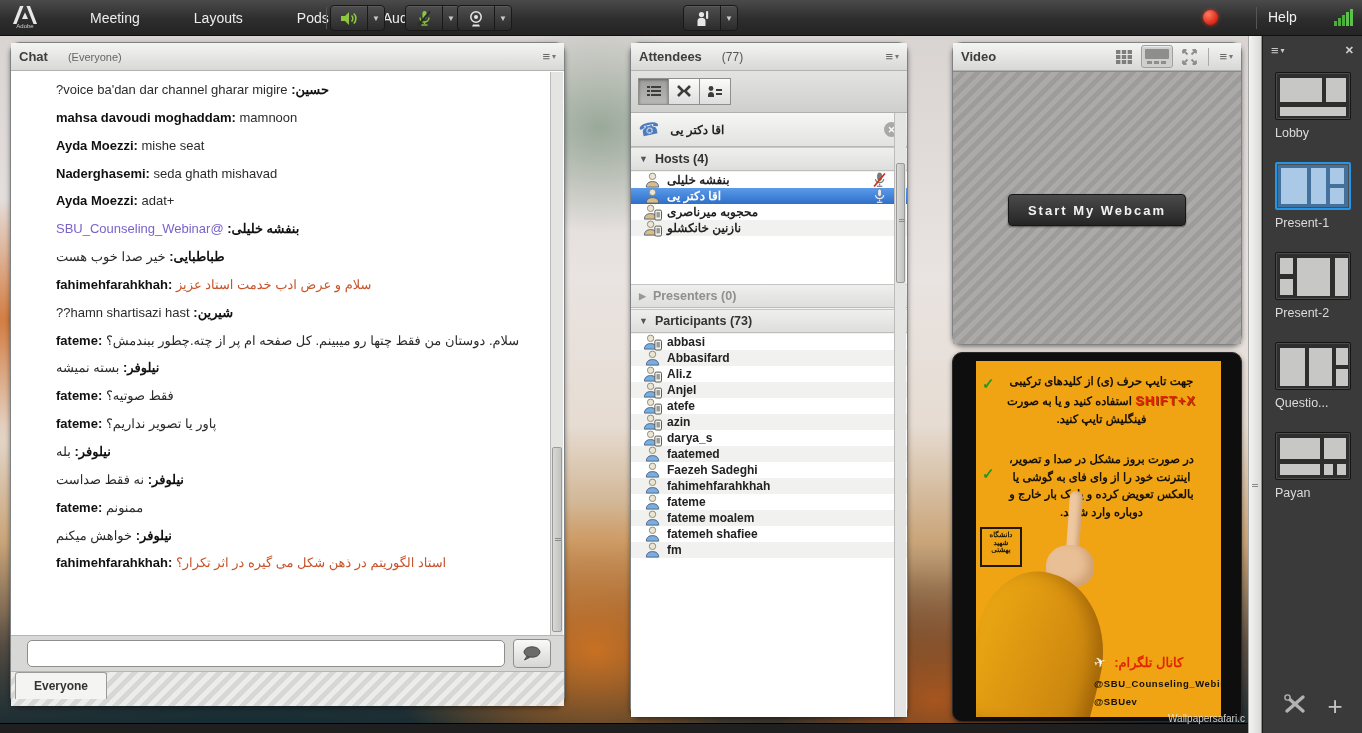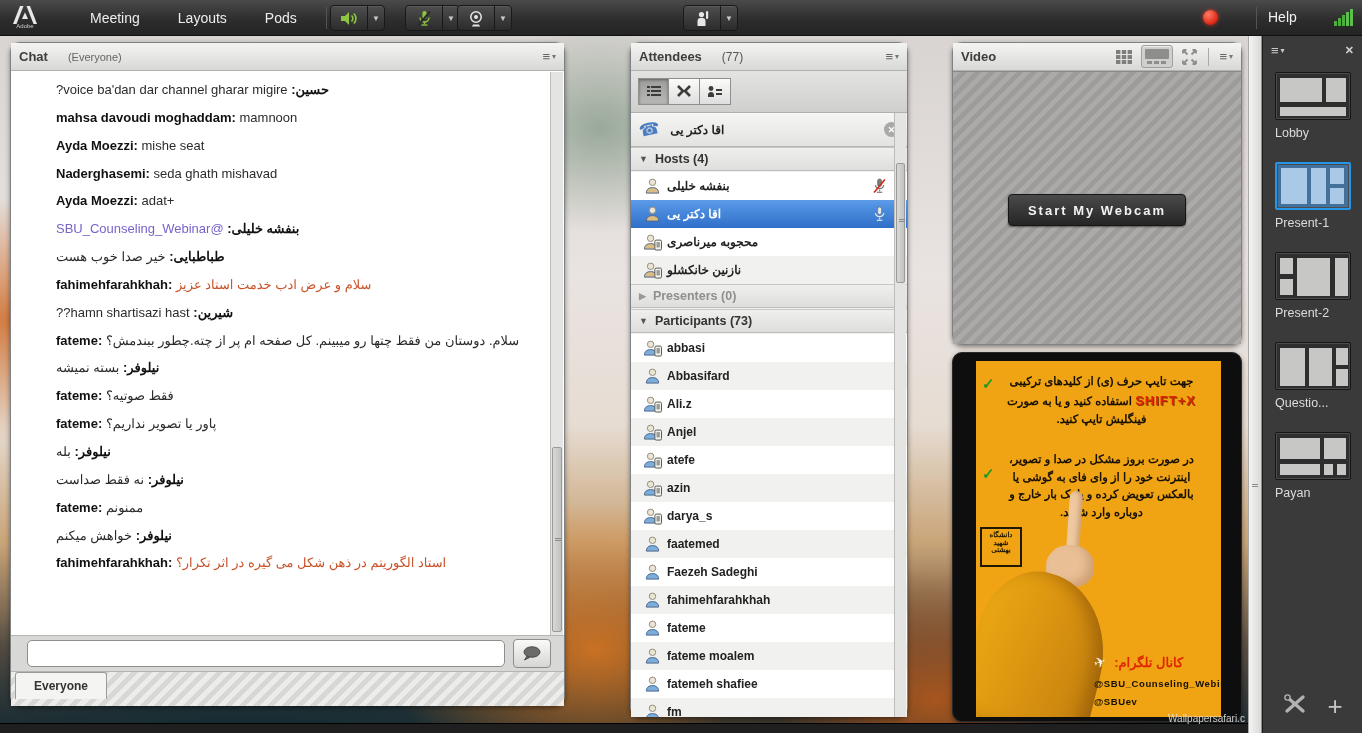--- a/index.html
+++ b/index.html
@@ -14,21 +14,21 @@
       radial-gradient(620px 330px at 820px 820px, rgba(14,40,50,.95), transparent 78%),
       linear-gradient(180deg,#d6d2d0 0%,#e9e3e1 38%,#e6dcd2 58%,#c9a478 74%,#5c5044 88%,#1c2a30 100%);
   }
   
   .topbar{position:absolute;left:0;top:0;width:1362px;height:36px;
     background:linear-gradient(#4a4a4a,#2d2d2d 55%,#242424);border-bottom:1px solid #101010;
     display:flex;align-items:center;color:#ededed;z-index:20;}
   .logo{width:34px;margin-left:8px;display:flex;flex-direction:column;align-items:center;}
   .logo svg{display:block}
   .logoword{font-size:6px;color:#cfcfcf;margin-top:-1px;}
-  .menus{display:flex;gap:38px;margin-left:48px;font-size:14px;}
+  .menus{display:flex;gap:54px;margin-left:48px;font-size:14px;}
   .menus span{cursor:default;}
   .tbsep{width:1px;height:22px;background:#555;margin:0 10px;}
   .devgrp{position:absolute;top:5px;height:26px;display:flex;border:1px solid #191919;border-radius:4px;
     background:linear-gradient(#4e4e4e,#2b2b2b);box-shadow:0 1px 0 rgba(255,255,255,.08) inset;}
   .devbtn{width:36px;display:flex;align-items:center;justify-content:center;}
   .devcaret{width:17px;display:flex;align-items:center;justify-content:center;border-left:1px solid #191919;
     color:#c9c9c9;font-size:8px;}
   .recdot{position:absolute;left:1203px;top:10px;width:15px;height:15px;border-radius:50%;
     background:radial-gradient(circle at 35% 30%,#ff7a62,#e02a18 65%,#a81006);box-shadow:0 0 4px rgba(255,60,40,.7);}
   .helplbl{position:absolute;left:1268px;top:9px;font-size:14px;color:#f0f0f0;}
@@ -78,21 +78,21 @@
   .phname{font-size:12px;font-weight:bold;color:#222;margin-left:10px;}
   .phclose{margin-left:auto;width:15px;height:15px;border-radius:50%;background:#a9a9a7;color:#fff;font-size:9px;
     display:flex;align-items:center;justify-content:center;cursor:pointer;font-weight:bold;}
   .sechead{position:absolute;left:0;width:276px;height:24px;background:linear-gradient(#efefed,#dededc);
     border-top:1px solid #c6c6c4;border-bottom:1px solid #bdbdbb;display:flex;align-items:center;
     font-size:12.5px;font-weight:bold;color:#333;padding-left:8px;gap:7px;}
   .sechead .tri{font-size:9px;color:#555;}
   .sechead.dim{color:#8f8f8d;}
   .sechead.dim .tri{color:#999;}
   .alist{position:absolute;left:0;width:276px;overflow:hidden;background:#fff;}
-  .arow{height:28px;display:flex;align-items:center;padding:0 8px 0 12px;font-size:12px;font-weight:bold;color:#222;}
+  .arow{height:16px;display:flex;align-items:center;padding:0 8px 0 12px;font-size:12px;font-weight:bold;color:#222;}
   .arow:nth-child(even){background:#f1f1ef;}
   .arow.sel{background:linear-gradient(#5b9be8,#2f6fc9);color:#fff;}
   .aicon{width:24px;display:flex;align-items:center;}
   .aname{flex:1;text-align:left;unicode-bidi:plaintext;}
   .amic{width:22px;display:flex;justify-content:center;}
   .apill{width:5px;height:17px;border-radius:3px;background:#bcbcba;margin-left:4px;}
   .apill.green{background:#35a14b;}
   .ascroll{position:absolute;right:1px;top:70px;width:12px;height:604px;background:#e4e4e2;border-left:1px solid #bcbcba;}
   .athumb{position:absolute;left:1px;top:50px;width:9px;height:120px;background:linear-gradient(90deg,#d8d8d6,#c2c2c0);
     border:1px solid #9a9a98;border-radius:2px;}

